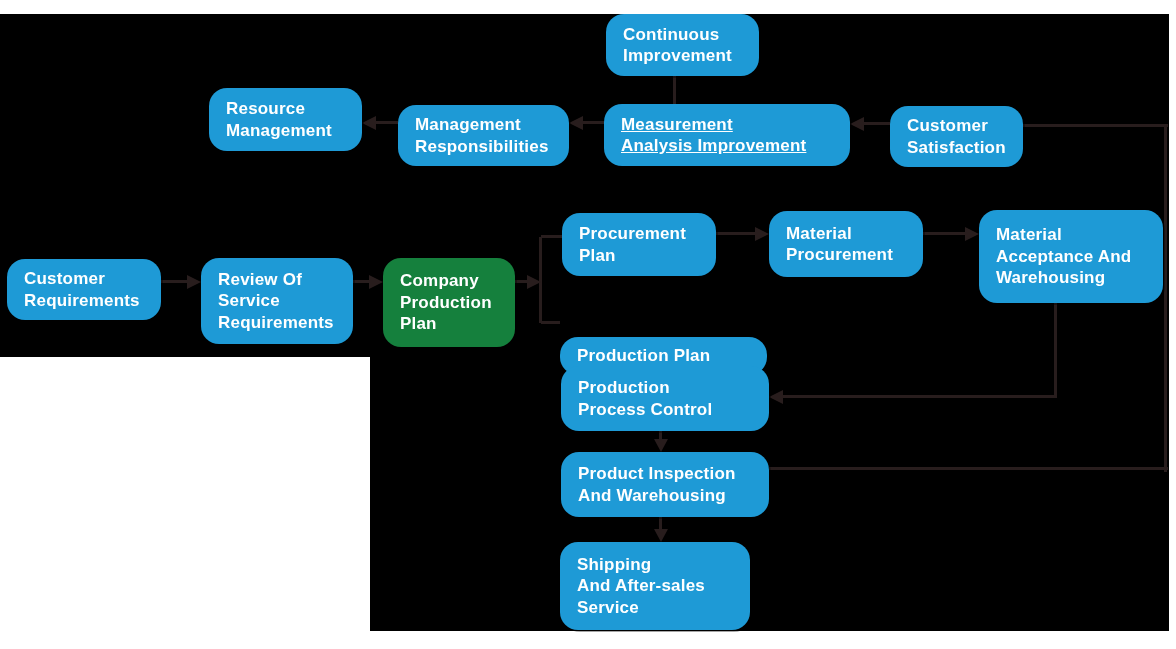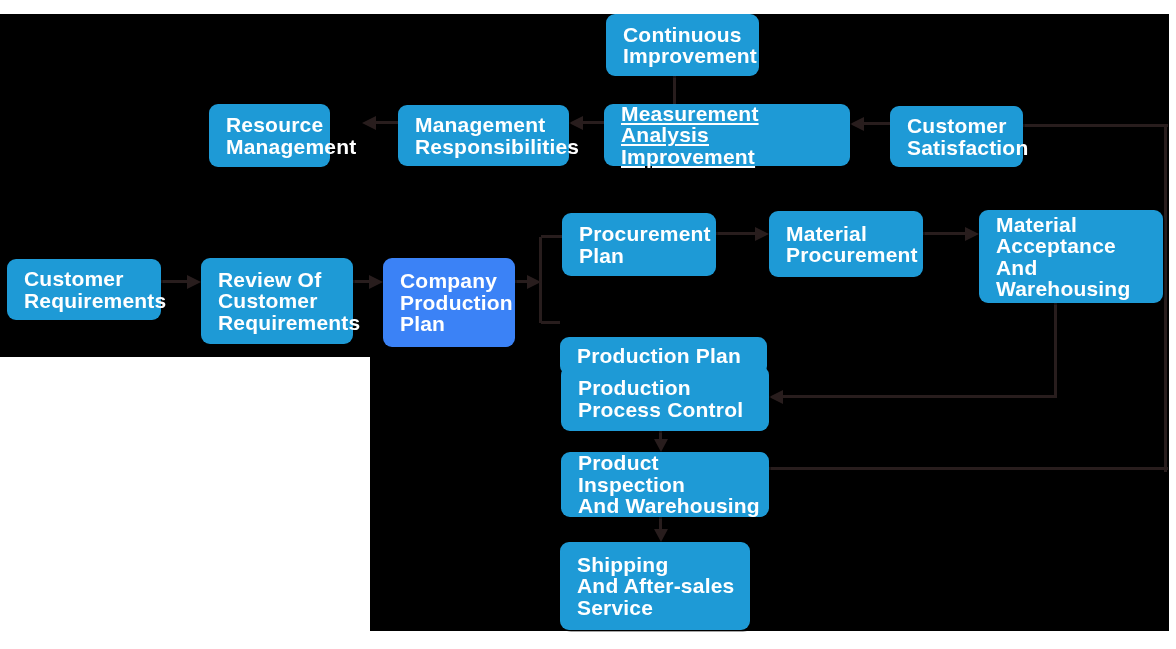--- a/index.html
+++ b/index.html
@@ -15,27 +15,27 @@
     background: #ffffff;
     overflow: hidden;
   }
   .panel {
     position: absolute;
     background: #000000;
   }
   .node {
     position: absolute;
     box-sizing: border-box;
-    border-radius: 9px;
+    border-radius: 18px;
     display: flex;
     align-items: center;
     padding-left: 17px;
     padding-right: 6px;
     color: #ffffff;
-    font-size: 21px;
+    font-size: 17px;
     line-height: 21.5px;
     font-weight: 600;
     letter-spacing: 0.2px;
     box-shadow: 2px 2px 0 rgba(0,0,0,0.35);
   }
   .node span {
     white-space: pre-line;
   }
   .seg {
     position: absolute;
@@ -81,21 +81,21 @@
     <div class="arrow" style="left: 654px; top: 439px; border-left: 7px solid transparent; border-right: 7px solid transparent; border-top: 13px solid rgb(40, 29, 29);"></div>
     <div class="seg" style="left: 659px; top: 517px; width: 3px; height: 13px; background: rgb(40, 29, 29);"></div>
     <div class="arrow" style="left: 654px; top: 529px; border-left: 7px solid transparent; border-right: 7px solid transparent; border-top: 13px solid rgb(40, 29, 29);"></div>
     <div class="seg" style="left: 769px; top: 467px; width: 399px; height: 3px; background: rgb(40, 29, 29);"></div>
     <div class="seg" style="left: 1164px; top: 126px; width: 3px; height: 346px; background: rgb(40, 29, 29);"></div>
     <div class="seg" style="left: 1023px; top: 124px; width: 145px; height: 3px; background: rgb(40, 29, 29);"></div>
     <div class="node" style="left: 606px; top: 14px; width: 153px; height: 62px; background: rgb(30, 154, 214); color: rgb(255, 255, 255);">
       <span>Continuous
 Improvement</span>
     </div>
-    <div class="node" style="left: 209px; top: 104px; width: 121px; height: 63px; background: rgb(30, 154, 214); color: rgb(255, 255, 255);">
+    <div class="node" style="left: 209px; top: 88px; width: 153px; height: 63px; background: rgb(30, 154, 214); color: rgb(255, 255, 255);">
       <span>Resource
 Management</span>
     </div>
     <div class="node" style="left: 398px; top: 105px; width: 171px; height: 61px; background: rgb(30, 154, 214); color: rgb(255, 255, 255);">
       <span>Management
 Responsibilities</span>
     </div>
     <div class="node" style="left: 604px; top: 104px; width: 246px; height: 62px; background: rgb(30, 154, 214); color: rgb(255, 255, 255); text-decoration: underline;">
       <span>Measurement
 Analysis Improvement</span>
@@ -103,24 +103,24 @@
     <div class="node" style="left: 890px; top: 106px; width: 133px; height: 61px; background: rgb(30, 154, 214); color: rgb(255, 255, 255);">
       <span>Customer
 Satisfaction</span>
     </div>
     <div class="node" style="left: 7px; top: 259px; width: 154px; height: 61px; background: rgb(30, 154, 214); color: rgb(255, 255, 255);">
       <span>Customer
 Requirements</span>
     </div>
     <div class="node" style="left: 201px; top: 258px; width: 152px; height: 86px; background: rgb(30, 154, 214); color: rgb(255, 255, 255);">
       <span>Review Of
-Customer
+Service
 Requirements</span>
     </div>
-    <div class="node" style="left: 383px; top: 258px; width: 132px; height: 89px; background: #3b82f6; color: rgb(255, 255, 255);">
+    <div class="node" style="left: 383px; top: 258px; width: 132px; height: 89px; background: #15803d; color: rgb(255, 255, 255);">
       <span>Company
 Production
 Plan</span>
     </div>
     <div class="node" style="left: 562px; top: 213px; width: 154px; height: 63px; background: rgb(30, 154, 214); color: rgb(255, 255, 255);">
       <span>Procurement
 Plan</span>
     </div>
     <div class="node" style="left: 769px; top: 211px; width: 154px; height: 66px; background: rgb(30, 154, 214); color: rgb(255, 255, 255);">
       <span>Material

